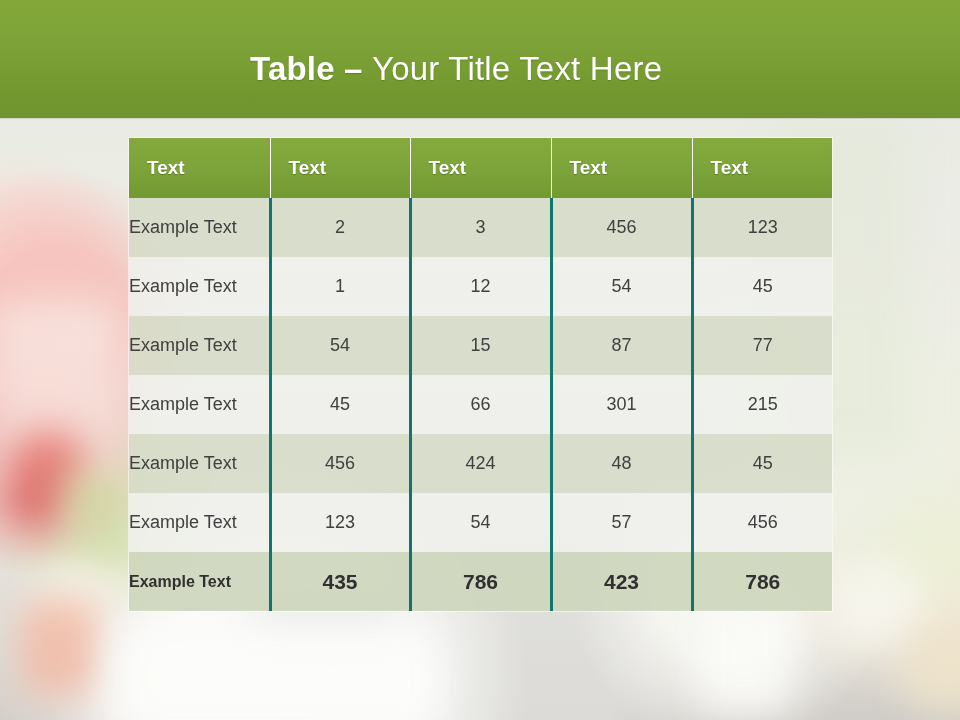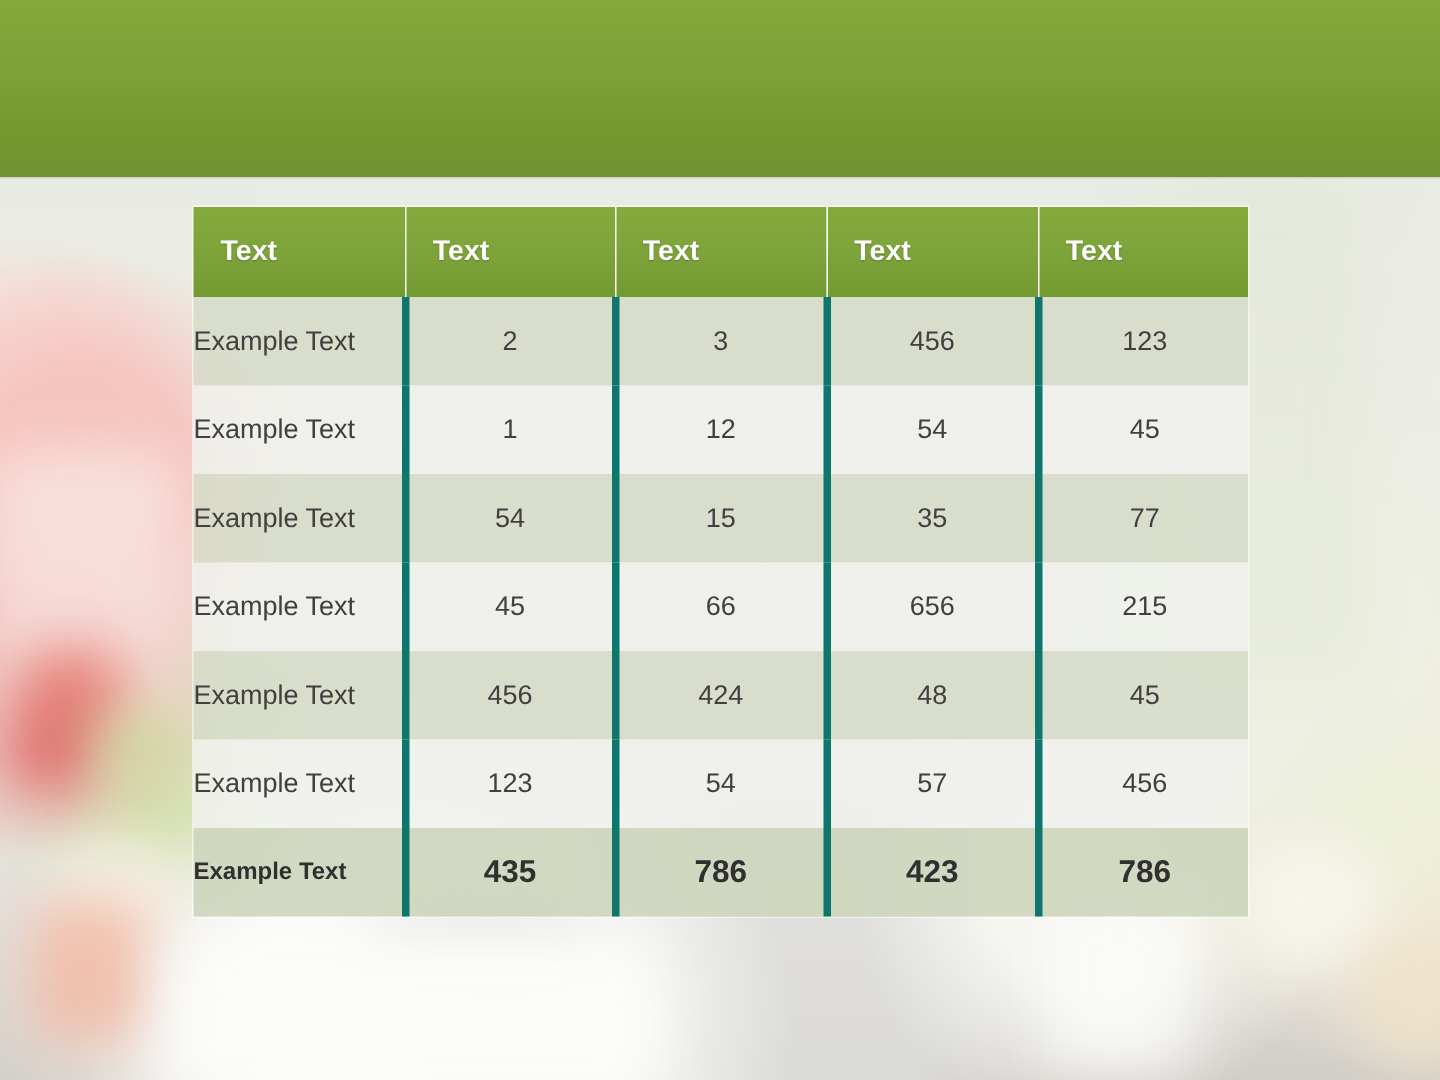--- a/index.html
+++ b/index.html
@@ -119,21 +119,21 @@
     padding: 0 0 0 18px;
     border-right: 1px solid #ffffff;
     text-shadow: 0 1px 1px rgba(0,0,0,0.25);
   }
   table.data th:last-child { border-right: none; }
 
   table.data td {
     height: 59px;
     font-size: 18px;
     color: #404040;
-    border-right: 5px solid #0f766e;
+    border-right: 3px solid #0f766e;
     padding: 0;
   }
   table.data td:last-child { border-right: none; }
   table.data tr.odd td { background: rgba(214,220,200,0.88); }
   table.data tr.even td { background: rgba(240,241,236,0.90); }
   table.data tr.total td {
     background: rgba(206,214,189,0.92);
     font-weight: bold;
     color: #303030;
   }
@@ -168,20 +168,23 @@
   <div class="bg-blob blob-rose"></div>
   <div class="bg-blob blob-ribbon"></div>
   <div class="bg-blob blob-stand"></div>
   <div class="bg-blob blob-cake"></div>
   <div class="bg-blob blob-vase"></div>
   <div class="bg-blob blob-flower-a"></div>
   <div class="bg-blob blob-flower-b"></div>
   <div class="bg-blob blob-flower-c"></div>
 
   <div class="title-band"></div>
+  <div class="title-text">
+    <span class="strong">Table – </span><span class="light">Your Title Text Here</span>
+  </div>
 
   <div class="table-wrap">
     <table class="data">
       <colgroup>
         <col class="c0">
           <col class="c1">
           <col class="c2">
           <col class="c3">
           <col class="c4">
       </colgroup>
@@ -206,28 +209,28 @@
           <td class="label">Example Text</td>
           <td class="num">1</td>
           <td class="num">12</td>
           <td class="num">54</td>
           <td class="num">45</td>
         </tr>
         <tr class="odd">
           <td class="label">Example Text</td>
           <td class="num">54</td>
           <td class="num">15</td>
-          <td class="num">35</td>
+          <td class="num">87</td>
           <td class="num">77</td>
         </tr>
         <tr class="even">
           <td class="label">Example Text</td>
           <td class="num">45</td>
           <td class="num">66</td>
-          <td class="num">656</td>
+          <td class="num">301</td>
           <td class="num">215</td>
         </tr>
         <tr class="odd">
           <td class="label">Example Text</td>
           <td class="num">456</td>
           <td class="num">424</td>
           <td class="num">48</td>
           <td class="num">45</td>
         </tr>
         <tr class="even">

